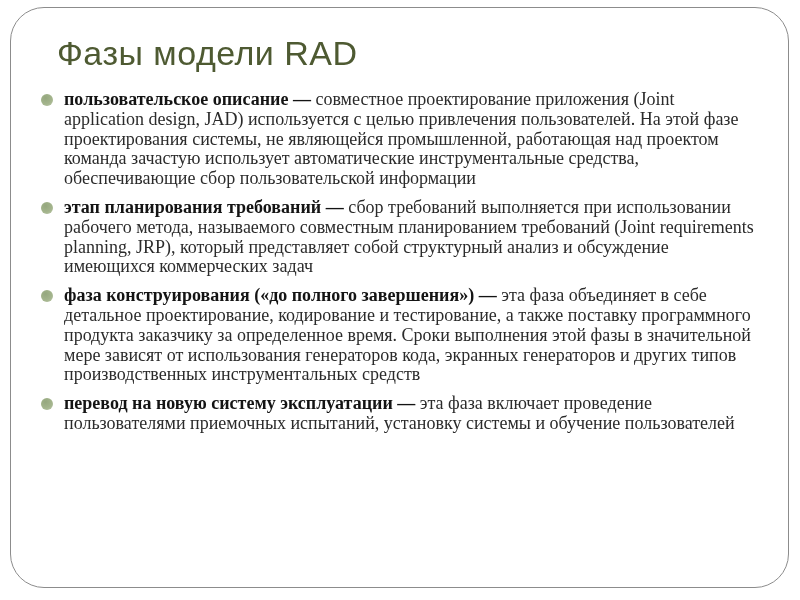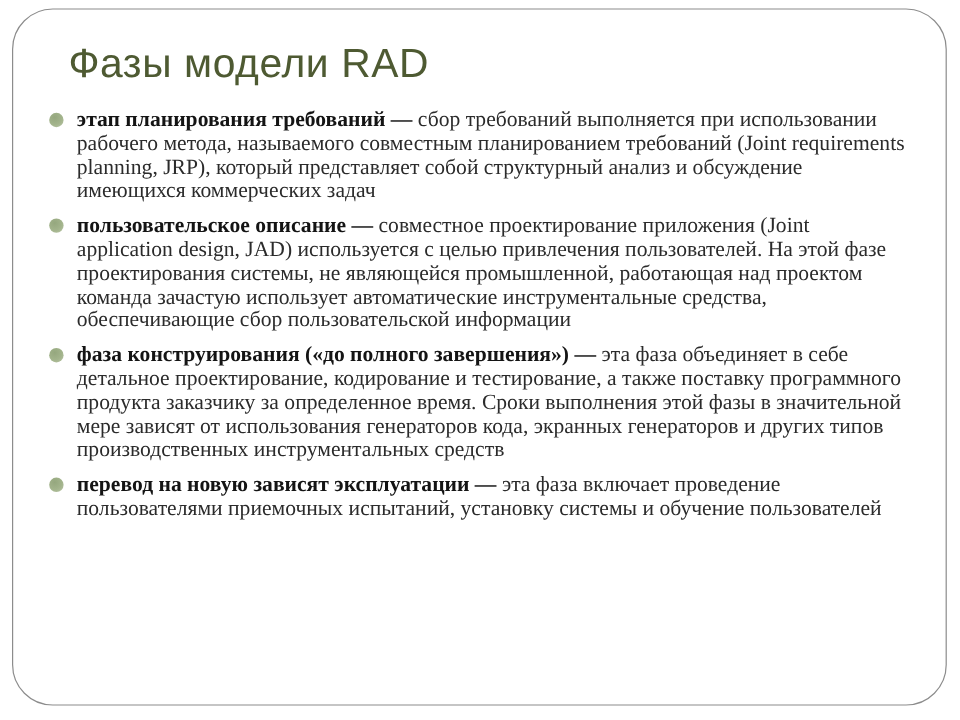--- a/index.html
+++ b/index.html
@@ -65,32 +65,32 @@
 
 <div class="slide">
   <div class="slide-frame"></div>
 
   <h1 class="title">Фазы модели RAD</h1>
 
   <div class="bullets">
 
     <div class="bullet">
       <span class="marker"></span>
-      <p class="text"><b>этап планирования требований —</b><span> сбор требований выполняется при использовании рабочего метода, называемого совместным планированием требований (Joint requirements planning, JRP), который представляет собой структурный анализ и обсуждение имеющихся коммерческих задач</span></p>
+      <p class="text"><b>пользовательское описание —</b><span> совместное проектирование приложения (Joint application design, JAD) используется с целью привлечения пользователей. На этой фазе проектирования системы, не являющейся промышленной, работающая над проектом команда зачастую использует автоматические инструментальные средства, обеспечивающие сбор пользовательской информации</span></p>
     </div>
 
     <div class="bullet">
       <span class="marker"></span>
-      <p class="text"><b>пользовательское описание —</b><span> совместное проектирование приложения (Joint application design, JAD) используется с целью привлечения пользователей. На этой фазе проектирования системы, не являющейся промышленной, работающая над проектом команда зачастую использует автоматические инструментальные средства, обеспечивающие сбор пользовательской информации</span></p>
+      <p class="text"><b>этап планирования требований —</b><span> сбор требований выполняется при использовании рабочего метода, называемого совместным планированием требований (Joint requirements planning, JRP), который представляет собой структурный анализ и обсуждение имеющихся коммерческих задач</span></p>
     </div>
 
     <div class="bullet">
       <span class="marker"></span>
       <p class="text"><b>фаза конструирования («до полного завершения») —</b><span> эта фаза объединяет в себе детальное проектирование, кодирование и тестирование, а также поставку программного продукта заказчику за определенное время. Сроки выполнения этой фазы в значительной мере зависят от использования генераторов кода, экранных генераторов и других типов производственных инструментальных средств</span></p>
     </div>
 
     <div class="bullet">
       <span class="marker"></span>
-      <p class="text"><b>перевод на новую зависят эксплуатации —</b><span> эта фаза включает проведение пользователями приемочных испытаний, установку системы и обучение пользователей</span></p>
+      <p class="text"><b>перевод на новую систему эксплуатации —</b><span> эта фаза включает проведение пользователями приемочных испытаний, установку системы и обучение пользователей</span></p>
     </div>
 
   </div>
 </div>
 
 </body></html>

